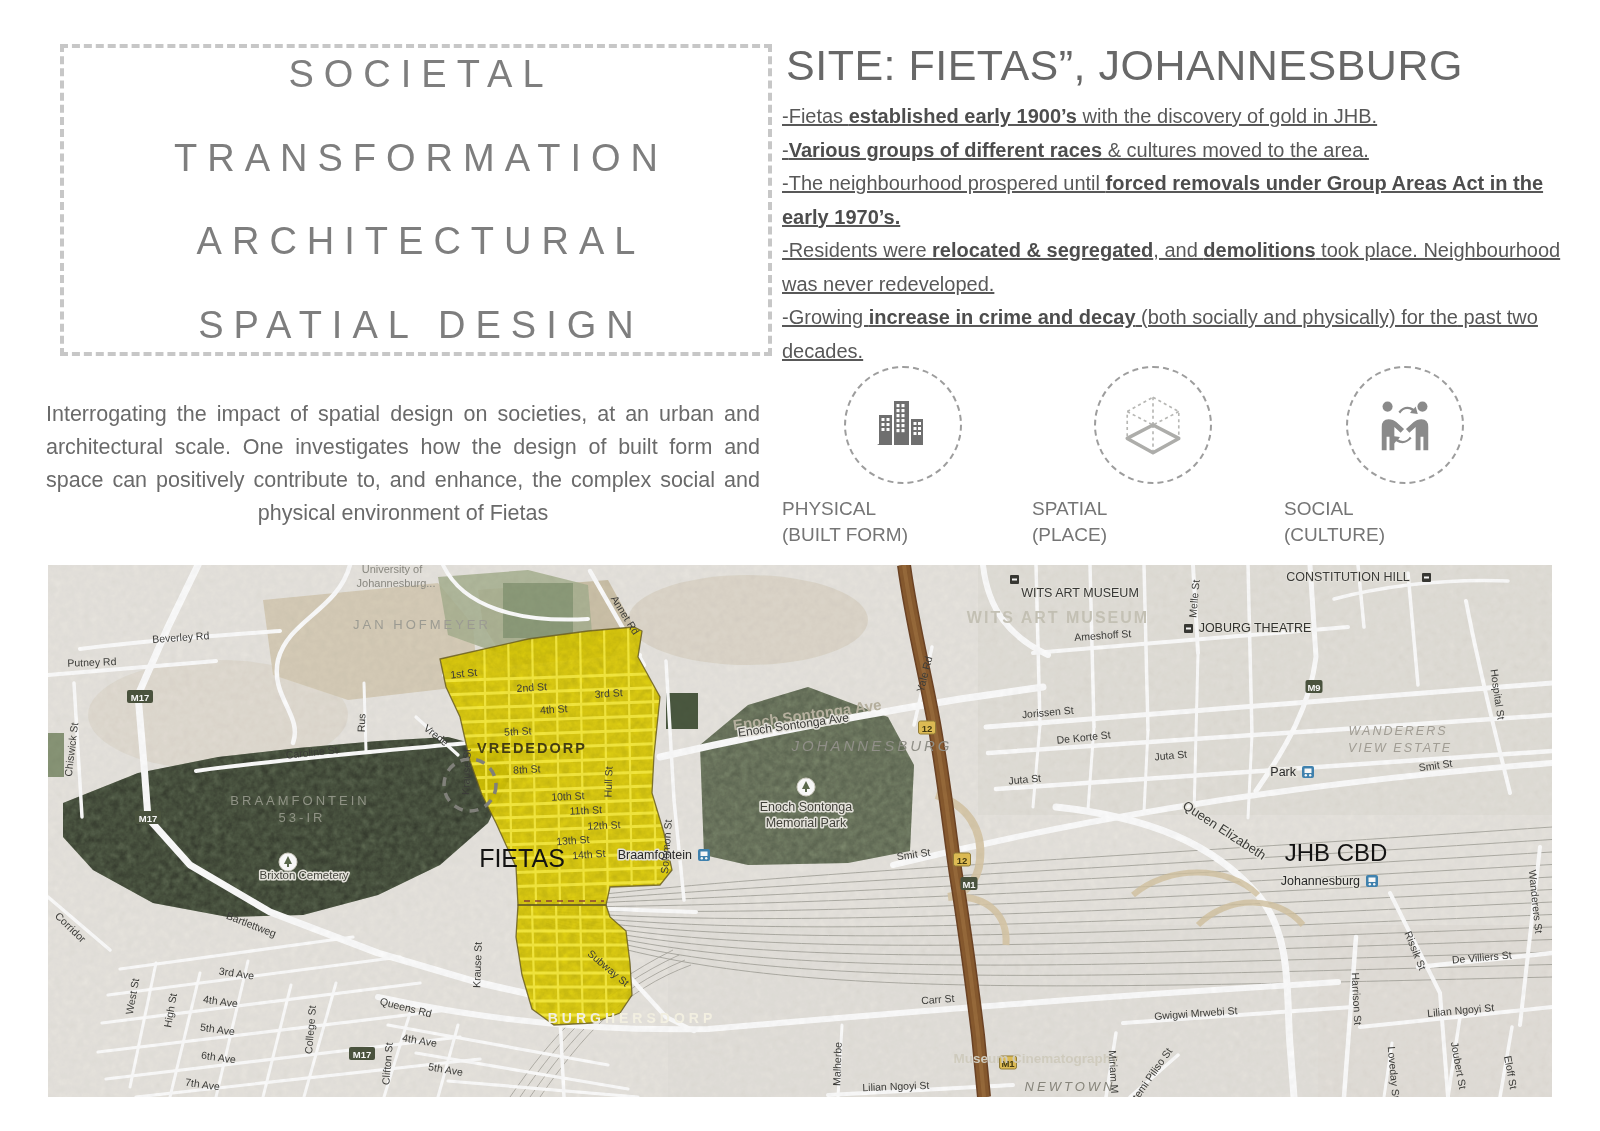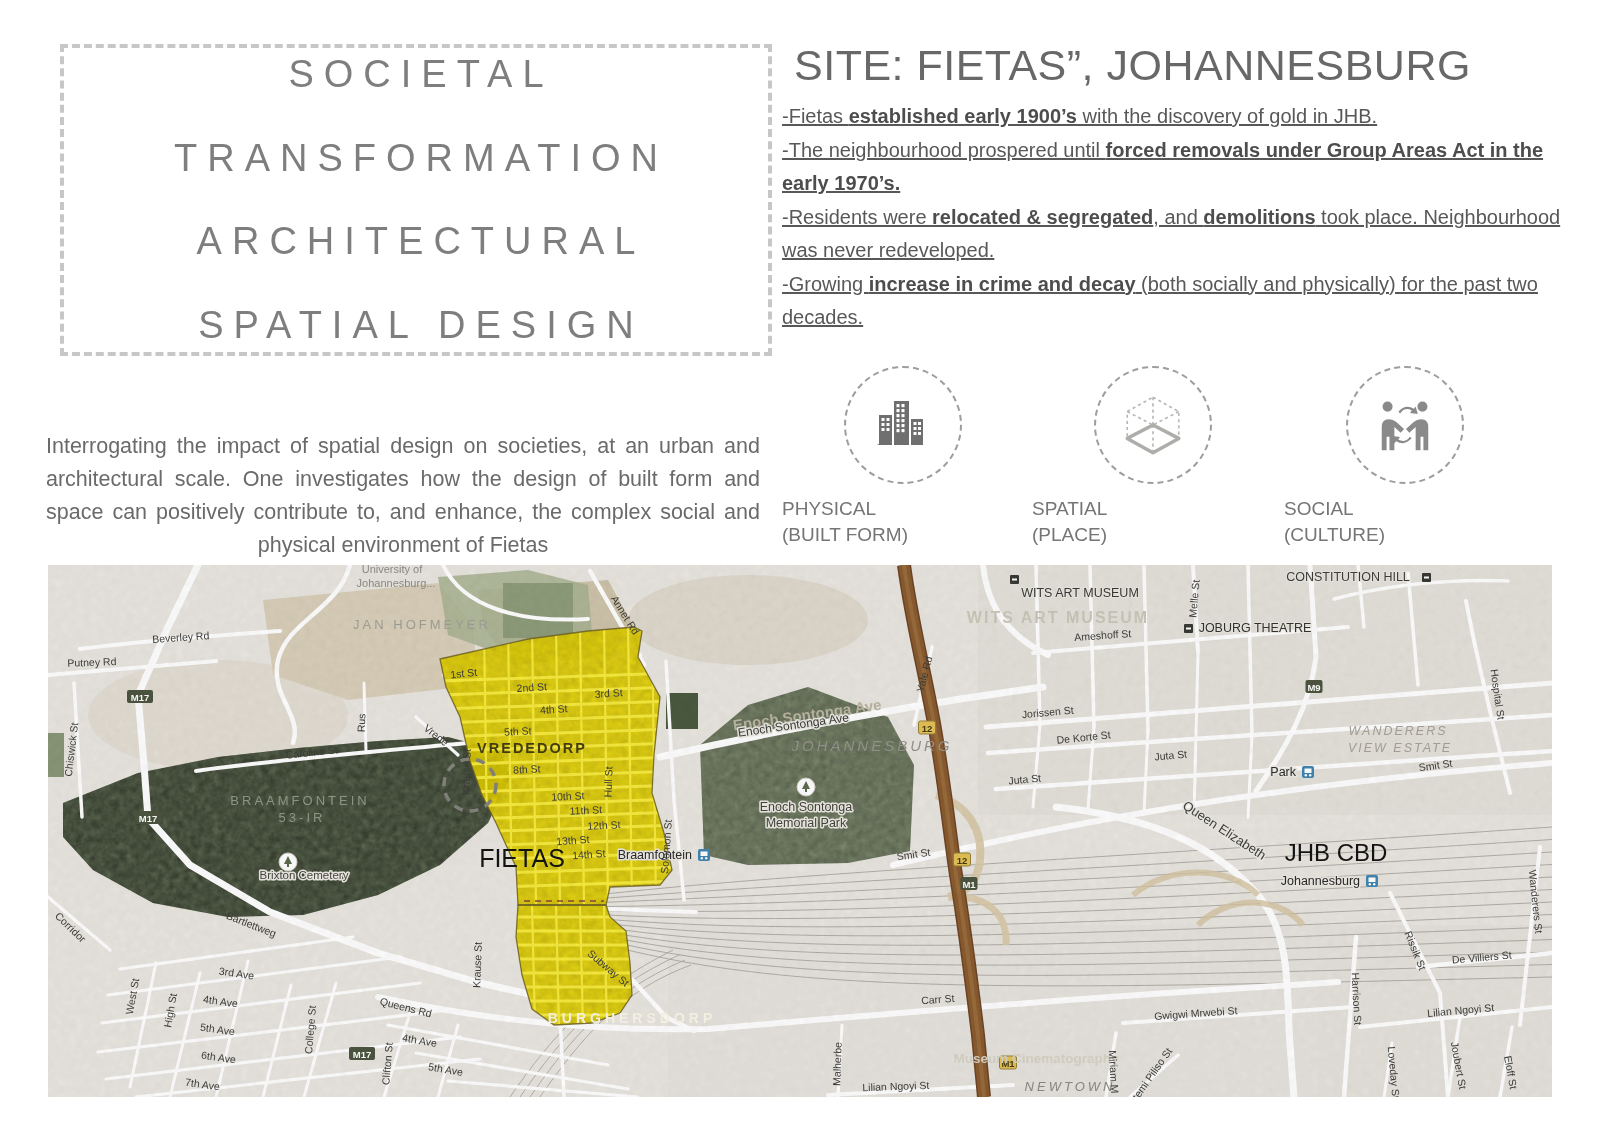--- a/index.html
+++ b/index.html
@@ -3,24 +3,24 @@
 <meta charset="utf-8">
 <style>
   html,body{margin:0;padding:0;background:#fff;}
   body{width:1600px;height:1131px;position:relative;font-family:"Liberation Sans",sans-serif;overflow:hidden;}
 
   .title-box{position:absolute;left:60px;top:44px;width:704px;height:304px;
     border:4px dashed #c7c7c7;display:flex;flex-direction:column;justify-content:space-between;align-items:center;}
   .title-line{font-size:38px;color:#7e7e7e;letter-spacing:10px;line-height:53px;text-align:center;padding-left:10px;}
 
   .intro{position:absolute;left:46px;top:398px;width:714px;font-size:21.5px;line-height:33px;
-    color:#6a6a6a;text-align:justify;text-align-last:center;margin-top:32px;}
+    color:#6a6a6a;text-align:justify;text-align-last:center;}
 
   .site{position:absolute;left:782px;top:40px;width:780px;}
-  .site-heading{font-size:43px;color:#686868;font-weight:400;letter-spacing:.5px;line-height:50px;margin:0 0 10px 12px;}
+  .site-heading{font-size:43px;color:#686868;font-weight:400;letter-spacing:.5px;line-height:50px;margin:0 0 10px 4px;}
   .bullets{font-size:20px;line-height:33.5px;color:#585858;text-decoration:underline;}
   .bullet .b{font-weight:bold;color:#4d4d4d;}
 
   .concept{position:absolute;top:366px;width:242px;text-align:left;}
   .concept.c0{left:782px;} .concept.c1{left:1032px;} .concept.c2{left:1284px;}
   .concept-circle{width:114px;height:114px;border:2px dashed #9d9d9d;border-radius:50%;
     margin:0 auto 12px auto;display:flex;align-items:center;justify-content:center;}
   .concept-label{font-size:19px;line-height:26px;color:#757575;}
 
   .map-wrap{position:absolute;left:48px;top:565px;width:1504px;height:532px;}
@@ -35,20 +35,21 @@
   <div class="title-line">ARCHITECTURAL</div>
   <div class="title-line">SPATIAL DESIGN</div>
 </div>
 
 <div class="intro">Interrogating the impact of spatial design on societies, at an urban and architectural scale. One investigates how the design of built form and space can positively contribute to, and enhance, the complex social and physical environment of Fietas</div>
 
 <div class="site">
   <h1 class="site-heading">SITE: FIETAS”, JOHANNESBURG</h1>
   <div class="bullets">
       <div class="bullet"><span>-Fietas </span><span class="b">established early 1900’s</span><span> with the discovery of gold in JHB.</span></div>
+      <div class="bullet"><span>-</span><span class="b">Various groups of different races</span><span> &amp; cultures moved to the area.</span></div>
       <div class="bullet"><span>-The neighbourhood prospered until </span><span class="b">forced removals under Group Areas Act in the early 1970’s.</span></div>
       <div class="bullet"><span>-Residents were </span><span class="b">relocated &amp; segregated</span><span>, and </span><span class="b">demolitions</span><span> took place. Neigh­bourhood was never redeveloped.</span></div>
       <div class="bullet"><span>-Growing </span><span class="b">increase in crime and decay</span><span> (both socially and physically) for the</span><span> past two decades.</span></div>
     </div>
 </div>
 
 <div class="concept c0">
   <div class="concept-circle">
     <svg width="64" height="64" viewBox="0 0 64 64">
       <g fill="#6f6f6f">

